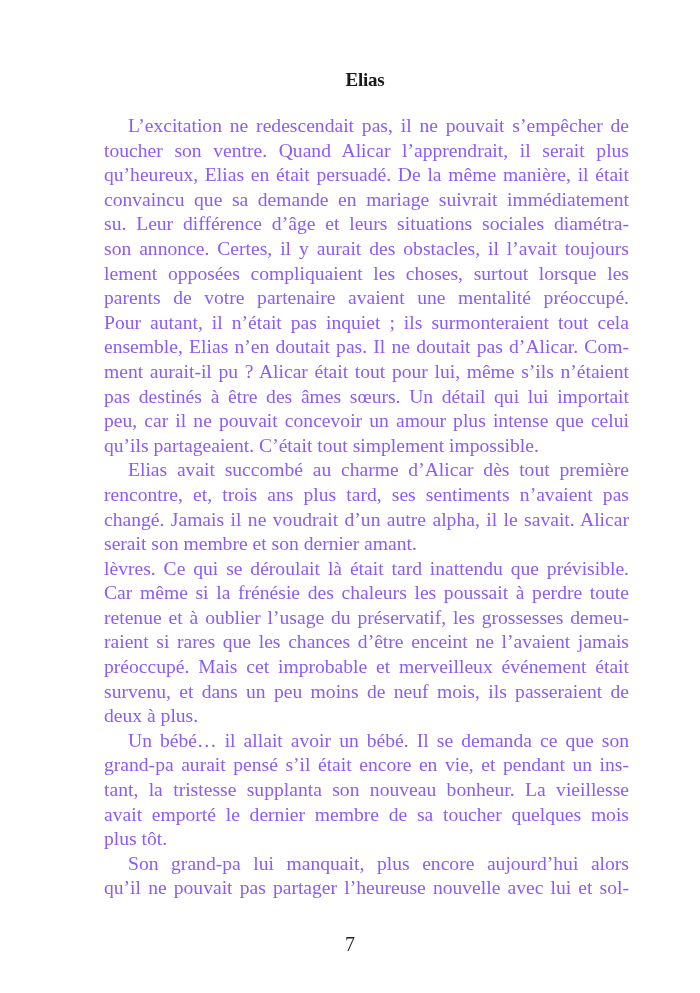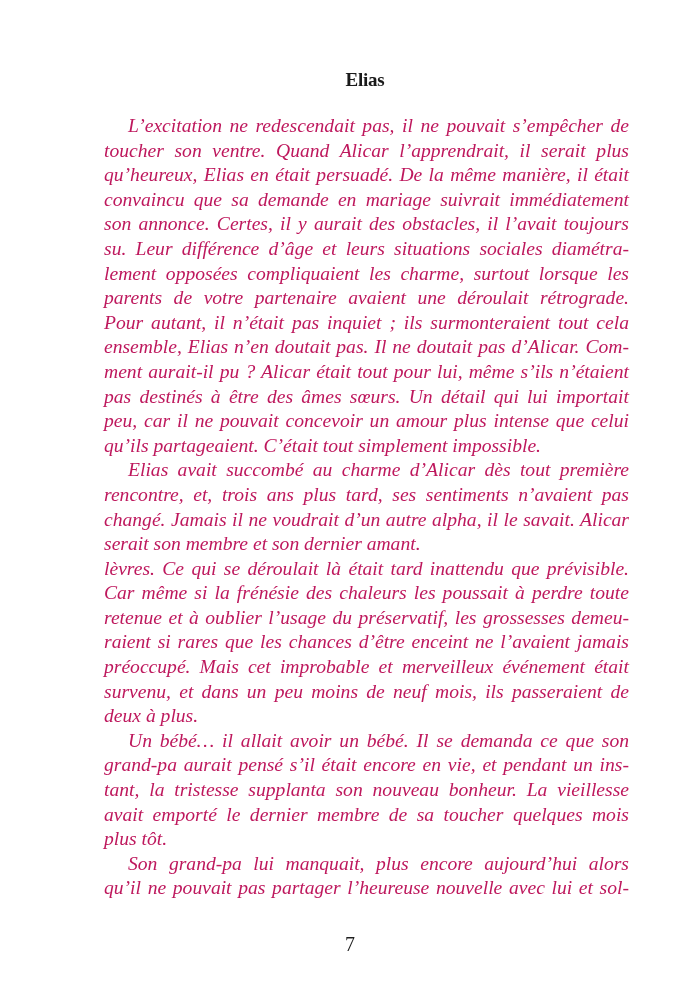--- a/index.html
+++ b/index.html
@@ -8,21 +8,21 @@
   .title {
     position: absolute; left: 0; width: 730px; top: 69px;
     text-align: center;
     font-family: "Liberation Serif", "DejaVu Serif", serif;
     font-weight: bold; font-size: 19px; color: #1a1a1a;
     letter-spacing: -0.2px;
   }
   .body-text {
     position: absolute; left: 104px; top: 114px; width: 525px;
     font-family: "Liberation Serif", "DejaVu Serif", serif;
-    font-size: 19.6px; color: #be185d; font-style: italic;
+    font-size: 19.6px; color: #8b5cf6;
   }
   .line {
     display: block; height: 24.6px; line-height: 24.6px;
     white-space: nowrap; text-align: justify; text-align-last: justify;
     overflow: visible;
   }
   .line.indent { padding-left: 24px; }
   .line.last { text-align-last: left; }
   .page-number {
     position: absolute; left: 0; width: 700px; top: 933px;
@@ -37,24 +37,24 @@
 <div class="page">
   <div class="title">Elias</div>
 
   <div class="body-text">
 
     <div>
       <span class="line indent">L’excitation ne redescendait pas, il ne pouvait s’empêcher de</span>
       <span class="line">toucher son ventre. Quand Alicar l’apprendrait, il serait plus</span>
       <span class="line">qu’heureux, Elias en était persuadé. De la même manière, il était</span>
       <span class="line">convaincu que sa demande en mariage suivrait immédiatement</span>
+      <span class="line">su. Leur différence d’âge et leurs situations sociales diamétra-</span>
       <span class="line">son annonce. Certes, il y aurait des obstacles, il l’avait toujours</span>
-      <span class="line">su. Leur différence d’âge et leurs situations sociales diamétra-</span>
-      <span class="line">lement opposées compliquaient les charme, surtout lorsque les</span>
-      <span class="line">parents de votre partenaire avaient une déroulait rétrograde.</span>
+      <span class="line">lement opposées compliquaient les choses, surtout lorsque les</span>
+      <span class="line">parents de votre partenaire avaient une mentalité préoccupé.</span>
       <span class="line">Pour autant, il n’était pas inquiet ; ils surmonteraient tout cela</span>
       <span class="line">ensemble, Elias n’en doutait pas. Il ne doutait pas d’Alicar. Com-</span>
       <span class="line">ment aurait-il pu ? Alicar était tout pour lui, même s’ils n’étaient</span>
       <span class="line">pas destinés à être des âmes sœurs. Un détail qui lui importait</span>
       <span class="line">peu, car il ne pouvait concevoir un amour plus intense que celui</span>
       <span class="line last">qu’ils partageaient. C’était tout simplement impossible.</span>
     </div>
 
     <div>
       <span class="line indent">Elias avait succombé au charme d’Alicar dès tout première</span>

